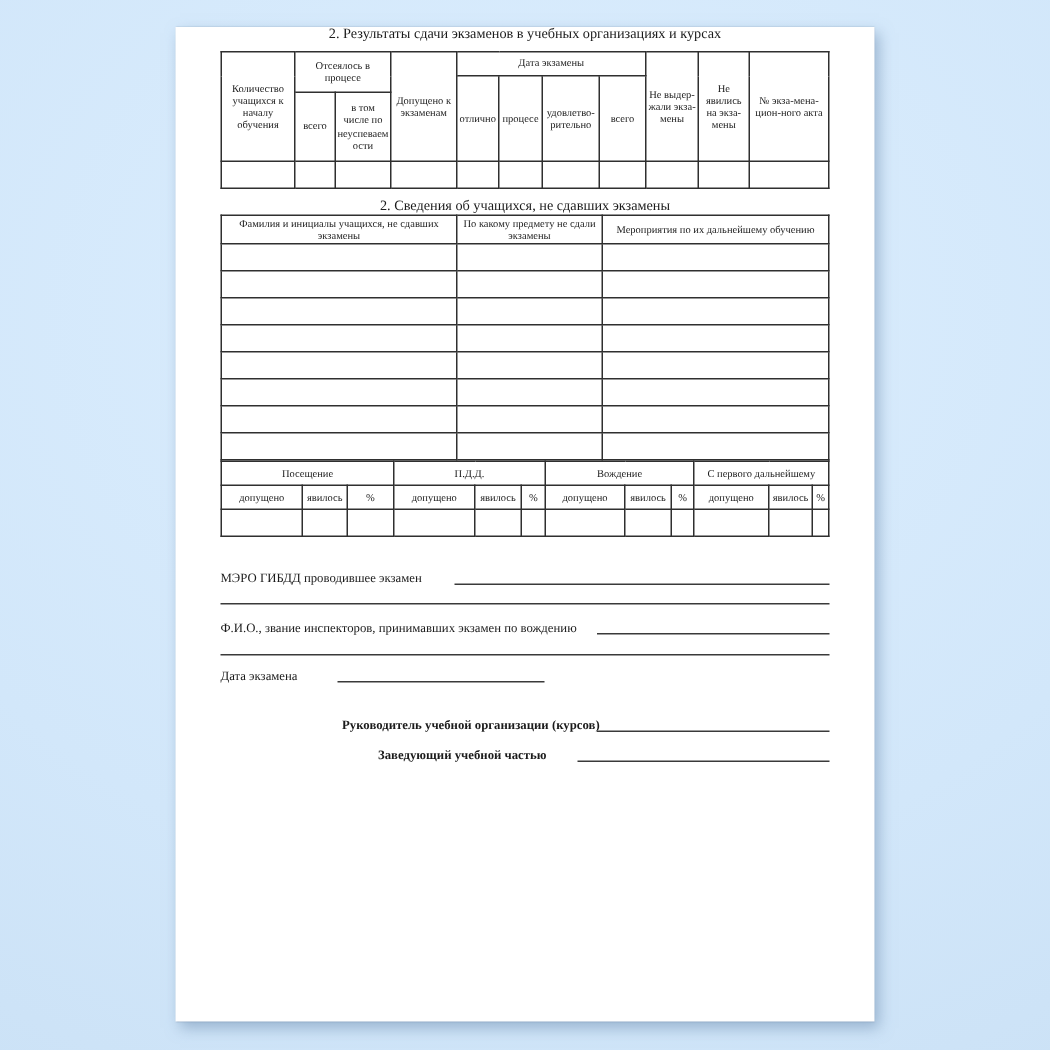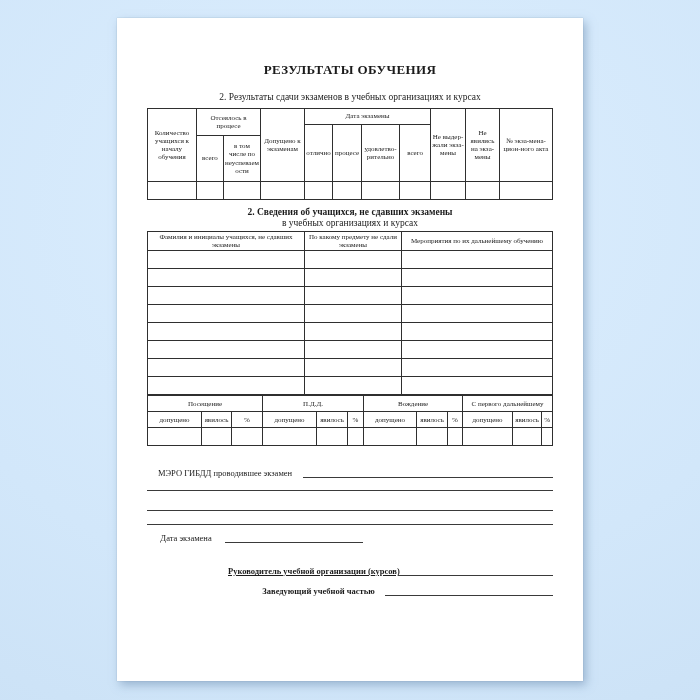--- a/index.html
+++ b/index.html
@@ -17,66 +17,65 @@
     background:#ffffff;
     box-shadow: 3px 4px 9px rgba(110,140,175,0.55), 0 0 1px rgba(140,160,185,0.8);
   }
   .doc-title {
     margin:0; padding-top:44px;
     text-align:center;
     font-size:13px; font-weight:bold; letter-spacing:0.4px;
   }
   .sec-title { text-align:center; font-size:9.5px; }
   .s1 { margin:14px 0 6px; }
-  .s2a { margin:7px 0 0;font-weight:bold; }
+  .s2a { margin:7px 0 0; }
   .s2b { margin:1px 0 3px; }
   .s3 { margin:5px 0 6px; }
 
   table { border-collapse:collapse; table-layout:fixed; width:405px; margin:0 auto; }
   td, th {
     border:1px solid #2f2f2f;
     font-weight:normal; font-size:7px; line-height:1.15;
     text-align:center; vertical-align:middle;
     padding:1px; overflow-wrap:break-word; word-wrap:break-word;
   }
   #table1 tr.h-a { height:16px; }
   #table1 tr.h-b { height:11px; }
   #table1 tr.h-c { height:46px; }
   #table1 tbody td { height:15px; }
   #table2 thead tr { height:15px; }
   #table2 tbody td { height:15px; }
   #table3 thead tr { height:16px; }
   #table3 tbody td { height:15px; }
 
   .fields { margin-top:20px; font-size:8.5px; }
-  .frow { display:flex; align-items:flex-end; height:12px;text-align:center; }
+  .frow { display:flex; align-items:flex-end; height:12px; }
   .flabel { white-space:nowrap; }
   .fline { border-bottom:1px solid #3a3a3a; flex:1; }
   .f-hr { border-bottom:1px solid #3a3a3a; height:0; }
   .w-mero { width:156px; }
   .w-fio  { width:251px; }
   .w-date { width:78px; }
-  .w-hd1  { width:170px;text-decoration:underline; }
+  .w-hd1  { width:170px; }
   .w-hd2  { width:133px;margin-left:24px; }
   .w-dline { flex:none; width:138px; }
   .f-mero { margin-top:0; }
   .f-pdd  { margin-top:6px; }
   .f-hr1  { margin-top:12px; }
   .f-drv  { margin-top:8px; }
   .f-hr2  { margin-top:13px; }
   .f-date { margin-top:6px; }
   .f-h1   { margin-top:21px; padding-left:81px; font-weight:bold; }
   .f-h2   { margin-top:8px;  padding-left:81px; font-weight:bold; }
 </style>
 </head>
 <body>
 
 <div class="paper">
 
-  <h1 class="doc-title">РЕЗУЛЬТАТЫ ОБУЧЕНИЯ</h1>
 
   <div class="sec-title s1">2. Результаты сдачи экзаменов в учебных организациях и курсах</div>
 
   <table id="table1">
     <colgroup>
       <col style="width:49px">
         <col style="width:27px">
         <col style="width:37px">
         <col style="width:44px">
       <col style="width:28px">
@@ -119,21 +118,20 @@
           <td></td>
           <td></td>
           <td></td>
           <td></td>
           <td></td>
         </tr>
       </tbody>
   </table>
 
   <div class="sec-title s2a">2. Сведения об учащихся, не сдавших экзамены</div>
-  <div class="sec-title s2b">в учебных организациях и курсах</div>
 
   <table id="table2">
     <colgroup>
       <col style="width:157px">
         <col style="width:97px">
         <col style="width:151px">
     </colgroup>
     <thead>
       <tr>
         <th>Фамилия и инициалы учащихся, не сдавших экзамены</th>
@@ -244,20 +242,21 @@
   <div class="fields">
 
     <div class="frow f-mero">
       <span class="flabel w-mero">МЭРО ГИБДД проводившее экзамен</span>
       <span class="fline"></span>
     </div>
 
     <div class="f-hr f-hr1"></div>
 
     <div class="frow f-drv">
+      <span class="flabel w-fio">Ф.И.О., звание инспекторов, принимавших экзамен по вождению</span>
       <span class="fline"></span>
     </div>
     <div class="f-hr f-hr2"></div>
 
     <div class="frow f-date">
       <span class="flabel w-date">Дата экзамена</span>
       <span class="fline w-dline"></span>
     </div>
 
     <div class="frow f-h1">

